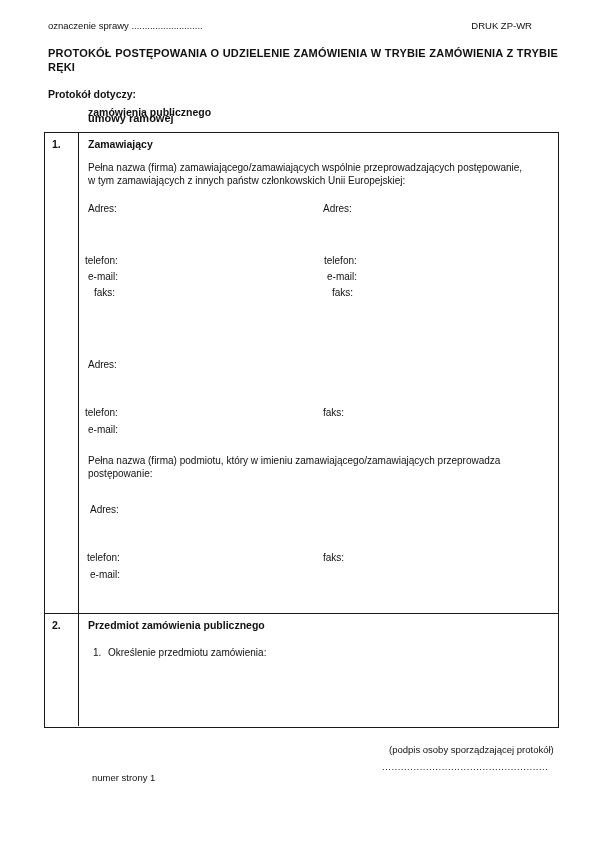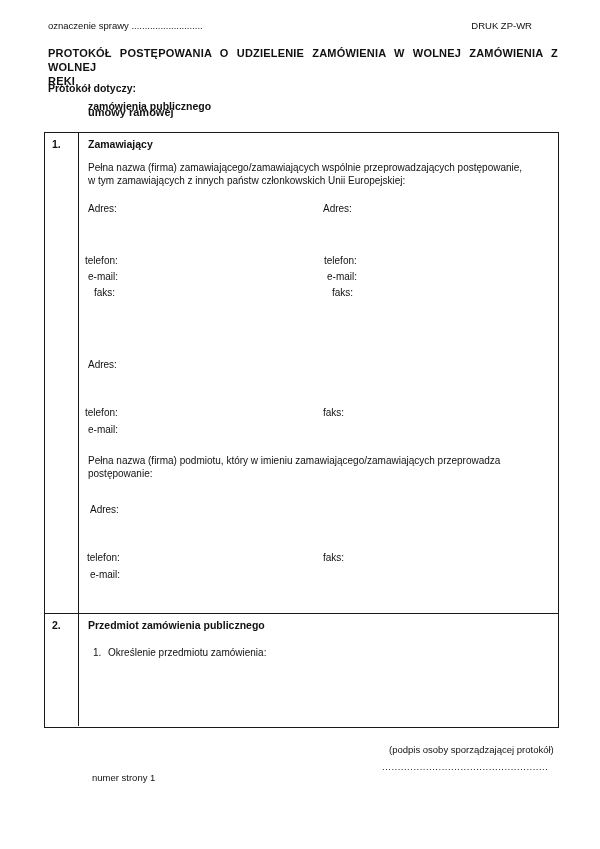--- a/index.html
+++ b/index.html
@@ -2,21 +2,21 @@
 <html><head>
 <meta charset="utf-8">
 <style>
   html,body{margin:0;padding:0;background:#fff;}
   .page{
     position:relative;width:600px;height:849px;background:#ffffff;
     font-family:"Liberation Sans", sans-serif;color:#111;overflow:hidden;
   }
   .abs{position:absolute;}
   .it{}
-  .b{font-weight:bold;}
+  .b{font-weight:bold;margin-top:6px;}
   .small{font-size:9.5px;}
   .title-line{font-size:11px;font-weight:bold;line-height:14px;letter-spacing:.2px;}
   .just{text-align:justify;text-align-last:justify;}
   .pre{white-space:pre-line;}
   
   .doc-table{position:absolute;left:44px;top:132px;width:513px;height:594px;border:1px solid #1a1a1a;}
   .trow{display:flex;box-sizing:border-box;}
   .trow1{height:481px;border-bottom:1px solid #1a1a1a;}
   .trow2{height:112px;}
   .numcol{width:34px;border-right:1px solid #1a1a1a;box-sizing:border-box;position:relative;}
@@ -31,21 +31,21 @@
 </style>
 </head>
 <body>
 
 <div class="page">
 
   <div class="abs small it" style="left:48px;top:20px;">oznaczenie sprawy ...........................</div>
   <div class="abs small it" style="right:68px;top:20px;">DRUK ZP-WR</div>
 
   <div class="abs" style="left:48px;top:46px;width:510px;">
-    <div class="title-line just">PROTOKÓŁ POSTĘPOWANIA O UDZIELENIE ZAMÓWIENIA W WOLNEJ ZAMÓWIENIA Z WOLNEJ</div>
+    <div class="title-line just">PROTOKÓŁ POSTĘPOWANIA O UDZIELENIE ZAMÓWIENIA W TRYBIE ZAMÓWIENIA Z TRYBIE</div>
     <div class="title-line">RĘKI</div>
   </div>
 
   <div class="abs b" style="left:48px;top:82px;font-size:10.5px;">Protokół dotyczy:</div>
   <div class="abs b" style="left:88px;top:100px;font-size:10.5px;">zamówienia publicznego</div>
   <div class="abs b" style="left:88px;top:106px;font-size:11px;">umowy ramowej</div>
 
   <div class="doc-table">
 
     <div class="trow trow1">

